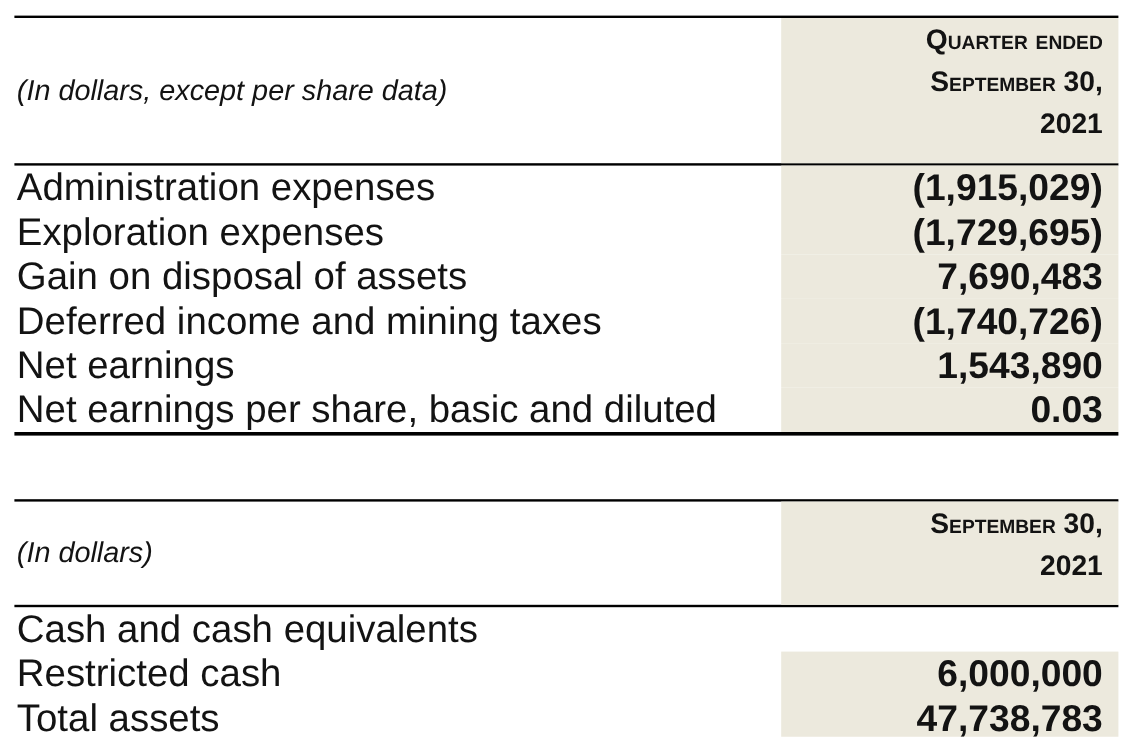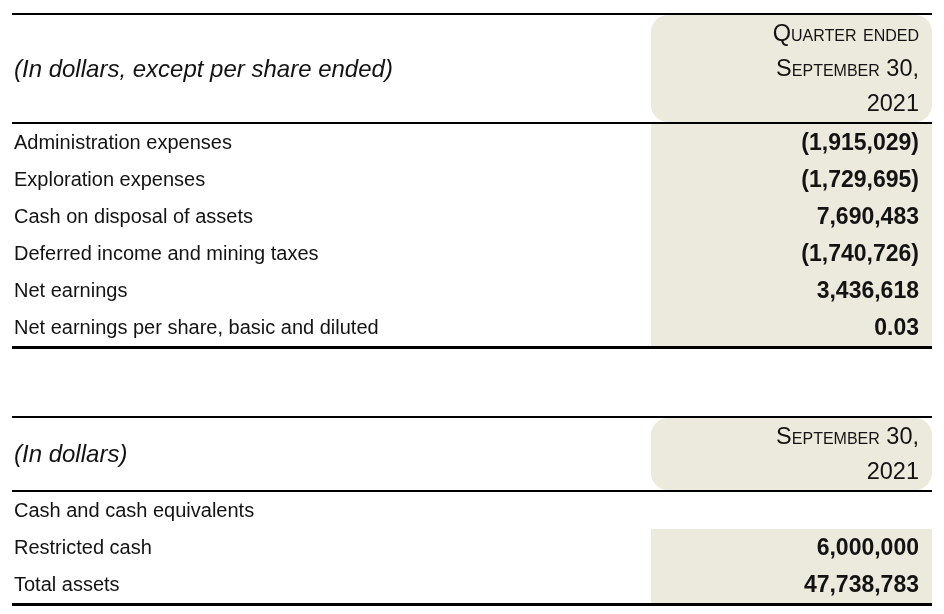--- a/index.html
+++ b/index.html
@@ -35,77 +35,76 @@
     padding-left: 2px;
   }
   .value-col {
     width: 281px;
     flex: 0 0 281px;
     background: #ece9dd;
     text-align: right;
     padding-right: 13px;
   }
   .header-cell {
-    font-weight: normal;
+    font-weight: bold;
     font-variant: small-caps;
     font-size: 23.5px;
     line-height: 35px;
     padding-top: 1px;
-    padding-bottom: 1px;
-    border-radius: 17px;
+    padding-bottom: 15px;
   }
   .trow {
     display: flex;
     height: 37px;
     line-height: 37px;
   }
   .label-cell {
     flex: 1 1 auto;
-    font-size: 20px;
+    font-size: 32px;
     padding-left: 2px;
     white-space: nowrap;
   }
   .value-cell {
     font-weight: bold;
-    font-size: 23px;
+    font-size: 31px;
     line-height: 37px;
   }
 </style>
 </head>
 <body>
 
 <div class="fin-table" id="table-quarter">
   <div class="thead">
-    <div class="caption-cell">(In dollars, except per share ended)</div>
+    <div class="caption-cell">(In dollars, except per share data)</div>
     <div class="value-col header-cell">
       <div>Quarter ended</div>
       <div>September 30,</div>
       <div>2021</div>
     </div>
   </div>
   <div class="tbody">
     <div class="trow">
       <div class="label-cell">Administration expenses</div>
       <div class="value-col value-cell">(1,915,029)</div>
     </div>
     <div class="trow">
       <div class="label-cell">Exploration expenses</div>
       <div class="value-col value-cell">(1,729,695)</div>
     </div>
     <div class="trow">
-      <div class="label-cell">Cash on disposal of assets</div>
+      <div class="label-cell">Gain on disposal of assets</div>
       <div class="value-col value-cell">7,690,483</div>
     </div>
     <div class="trow">
       <div class="label-cell">Deferred income and mining taxes</div>
       <div class="value-col value-cell">(1,740,726)</div>
     </div>
     <div class="trow">
       <div class="label-cell">Net earnings</div>
-      <div class="value-col value-cell">3,436,618</div>
+      <div class="value-col value-cell">1,543,890</div>
     </div>
     <div class="trow">
       <div class="label-cell">Net earnings per share, basic and diluted</div>
       <div class="value-col value-cell">0.03</div>
     </div>
   </div>
 </div>
 
 <div class="fin-table" id="table-balance">
   <div class="thead">

